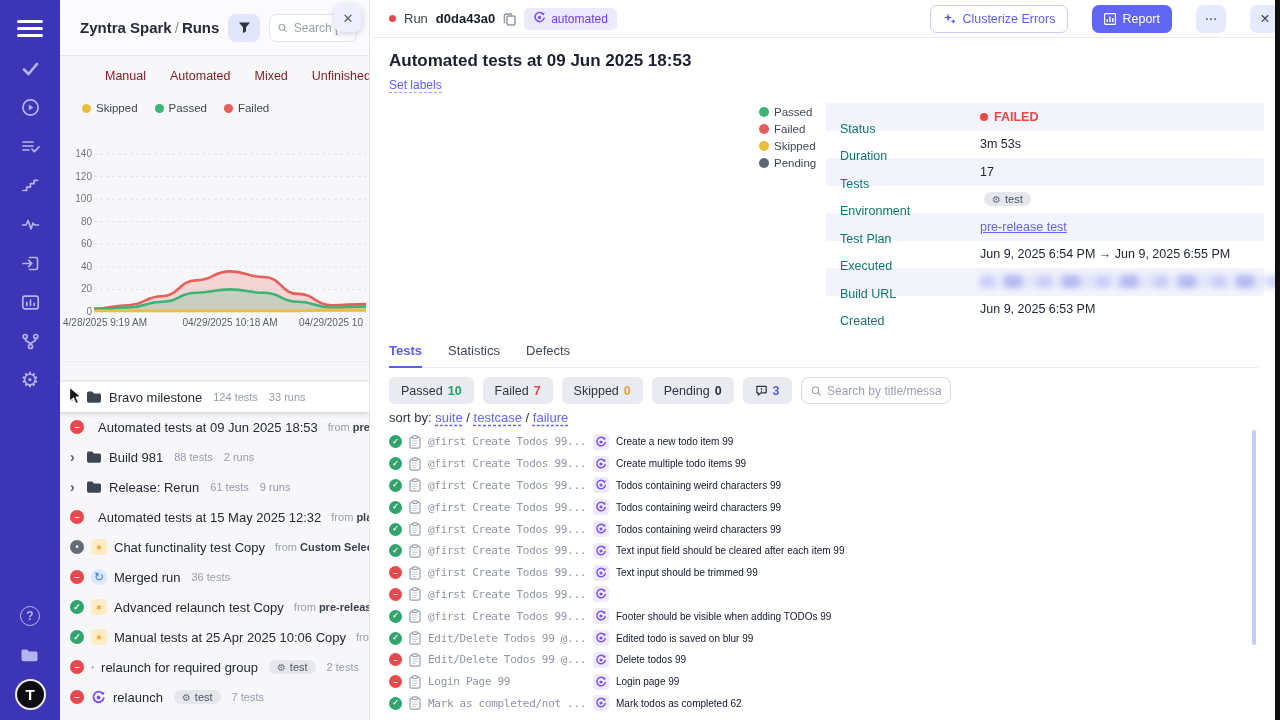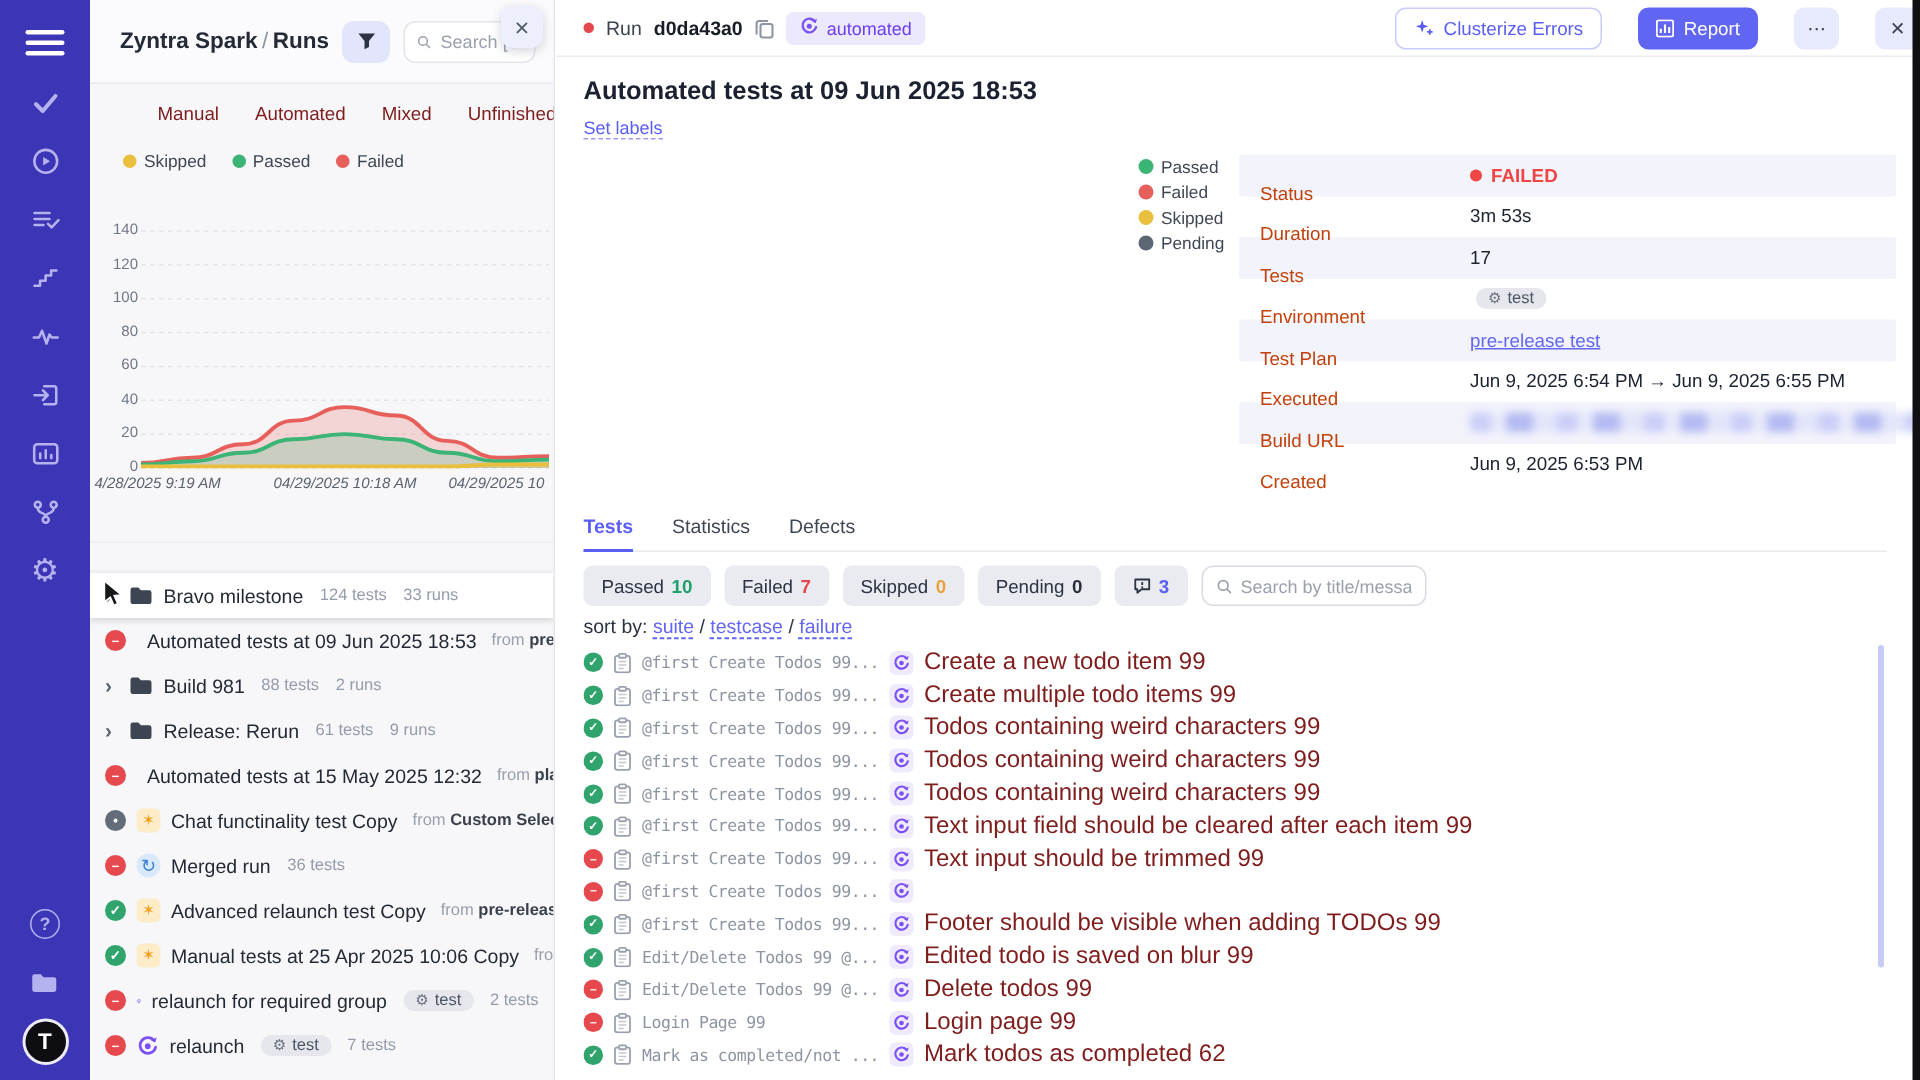--- a/index.html
+++ b/index.html
@@ -39,21 +39,21 @@
   .lp-search input::placeholder { color:#9aa1ad; }
   .lp-close { position:absolute; right:7px; top:4px; width:28px; height:28px; background:#edf0fc;
     border-radius:8px; box-shadow:0 2px 7px rgba(35,40,85,.2); display:flex; align-items:center;
     justify-content:center; font-size:13px; color:#555d6b; z-index:6; cursor:pointer; }
   .lp-tabs { height:40px; display:flex; align-items:center; gap:24px; padding-left:21px;
     font-size:12.5px; color:#7f1d1d; }
   .lp-chart { position:relative; height:266px; border-bottom:1px solid #ecedf0; }
   .lp-legend { position:absolute; top:6px; left:22px; display:flex; gap:17px; font-size:11.5px; color:#3f4754; }
   .dot { display:inline-block; width:9px; height:9px; border-radius:50%; margin-right:5px; vertical-align:-1px; }
   .ytick { position:absolute; left:6px; width:26px; text-align:right; font-size:10px; color:#6e7684; }
-  .xlab { position:absolute; top:221px; font-size:10px; color:#5a626e; white-space:nowrap;font-style:italic; }
+  .xlab { position:absolute; top:221px; font-size:10px; color:#5a626e; white-space:nowrap; }
   .plot { position:absolute; left:34px; top:51px; }
 
   
   .runs-list { position:absolute; left:0; top:382px; right:0; }
   .run-row { height:30px; display:flex; align-items:center; gap:7px; padding:0 10px; font-size:13px;
     color:#242a35; cursor:pointer; white-space:nowrap; overflow:hidden; }
   .run-row.hl { background:#fff; box-shadow:0 1px 5px rgba(30,35,60,.22); position:relative; z-index:2; }
   .chev { color:#5c6470; font-size:14px; font-weight:bold; width:9px; flex:none; line-height:1; }
   .st { width:14px; height:14px; border-radius:50%; color:#fff; display:flex; align-items:center;
     justify-content:center; font-size:9px; font-weight:bold; flex:none; line-height:1; }
@@ -104,21 +104,21 @@
   .pct-failed { left:10px; top:26px; }
   .pct-passed { left:80px; top:88px; }
   .donut-legend { position:absolute; left:388px; top:106px; list-style:none; }
   .donut-legend li { font-size:11.5px; color:#3f4754; margin-bottom:5px; cursor:pointer; }
   .donut-legend .dot { width:10px; height:10px; }
 
   
   .details { position:absolute; left:455px; top:103px; width:438px; font-size:12.5px; }
   .drow { display:flex; align-items:center; height:27.5px; padding:0 14px; border-radius:2px; }
   .drow:nth-child(odd) { background:#f2f3fb; }
-  .dlabel { width:140px; color:#c2410c; flex:none;margin-top:24px; }
+  .dlabel { width:140px; color:#0f766e; flex:none;margin-top:24px; }
   .dval { color:#1c2230; display:flex; align-items:center; gap:6px; }
   .fail-dot { width:8px; height:8px; border-radius:50%; background:#ee4545; }
   .fail-txt { color:#ee4545; font-weight:bold; }
   .dlink { color:#6366f1; text-decoration:underline; cursor:pointer; }
   .blur-strip { width:300px; height:13px; border-radius:3px; filter:blur(3px); opacity:.85;
     background:repeating-linear-gradient(90deg,#c3c8f7 0 14px,#e6e9fb 14px 24px,#a9b0f1 24px 42px,#dfe3fa 42px 58px); }
 
   
   .mtabs { position:absolute; left:18px; right:22px; top:343px; height:25px; display:flex; gap:26px;
     font-size:13px; color:#3f4754; border-bottom:1px solid #e9eaee; }
@@ -138,21 +138,21 @@
   .sortby a { color:#6366f1; text-decoration:underline; text-decoration-style:dashed;
     text-underline-offset:3px; cursor:pointer; }
 
   .tests-list { position:absolute; left:18px; top:431px; right:34px; bottom:0; overflow:hidden; }
   .test-row { height:21.8px; display:flex; align-items:center; gap:7px; white-space:nowrap; }
   .test-row .st { width:13px; height:13px; font-size:8px; }
   .suite { width:158px; overflow:hidden; font-family:"DejaVu Sans Mono", monospace; font-size:11px;
     color:#8d95a2; flex:none; letter-spacing:-.3px; }
   .auto-wrap { width:16px; height:16px; border-radius:4px; background:#efeafe; display:flex;
     align-items:center; justify-content:center; flex:none; }
-  .ttl { font-size:16px; color:#7f1d1d; cursor:pointer; }
+  .ttl { font-size:10px; color:#0f172a; cursor:pointer; }
   .scroll-thumb { position:absolute; right:24px; top:430px; width:4px; height:215px;
     background:#c6cbf7; border-radius:2px; }
   .edge-strip { position:absolute; right:0; top:0; width:5px; height:720px; background:#101013; z-index:60; }
 </style>
 </head>
 <body>
 
 <div class="stage">
 
   <aside class="sidebar">

